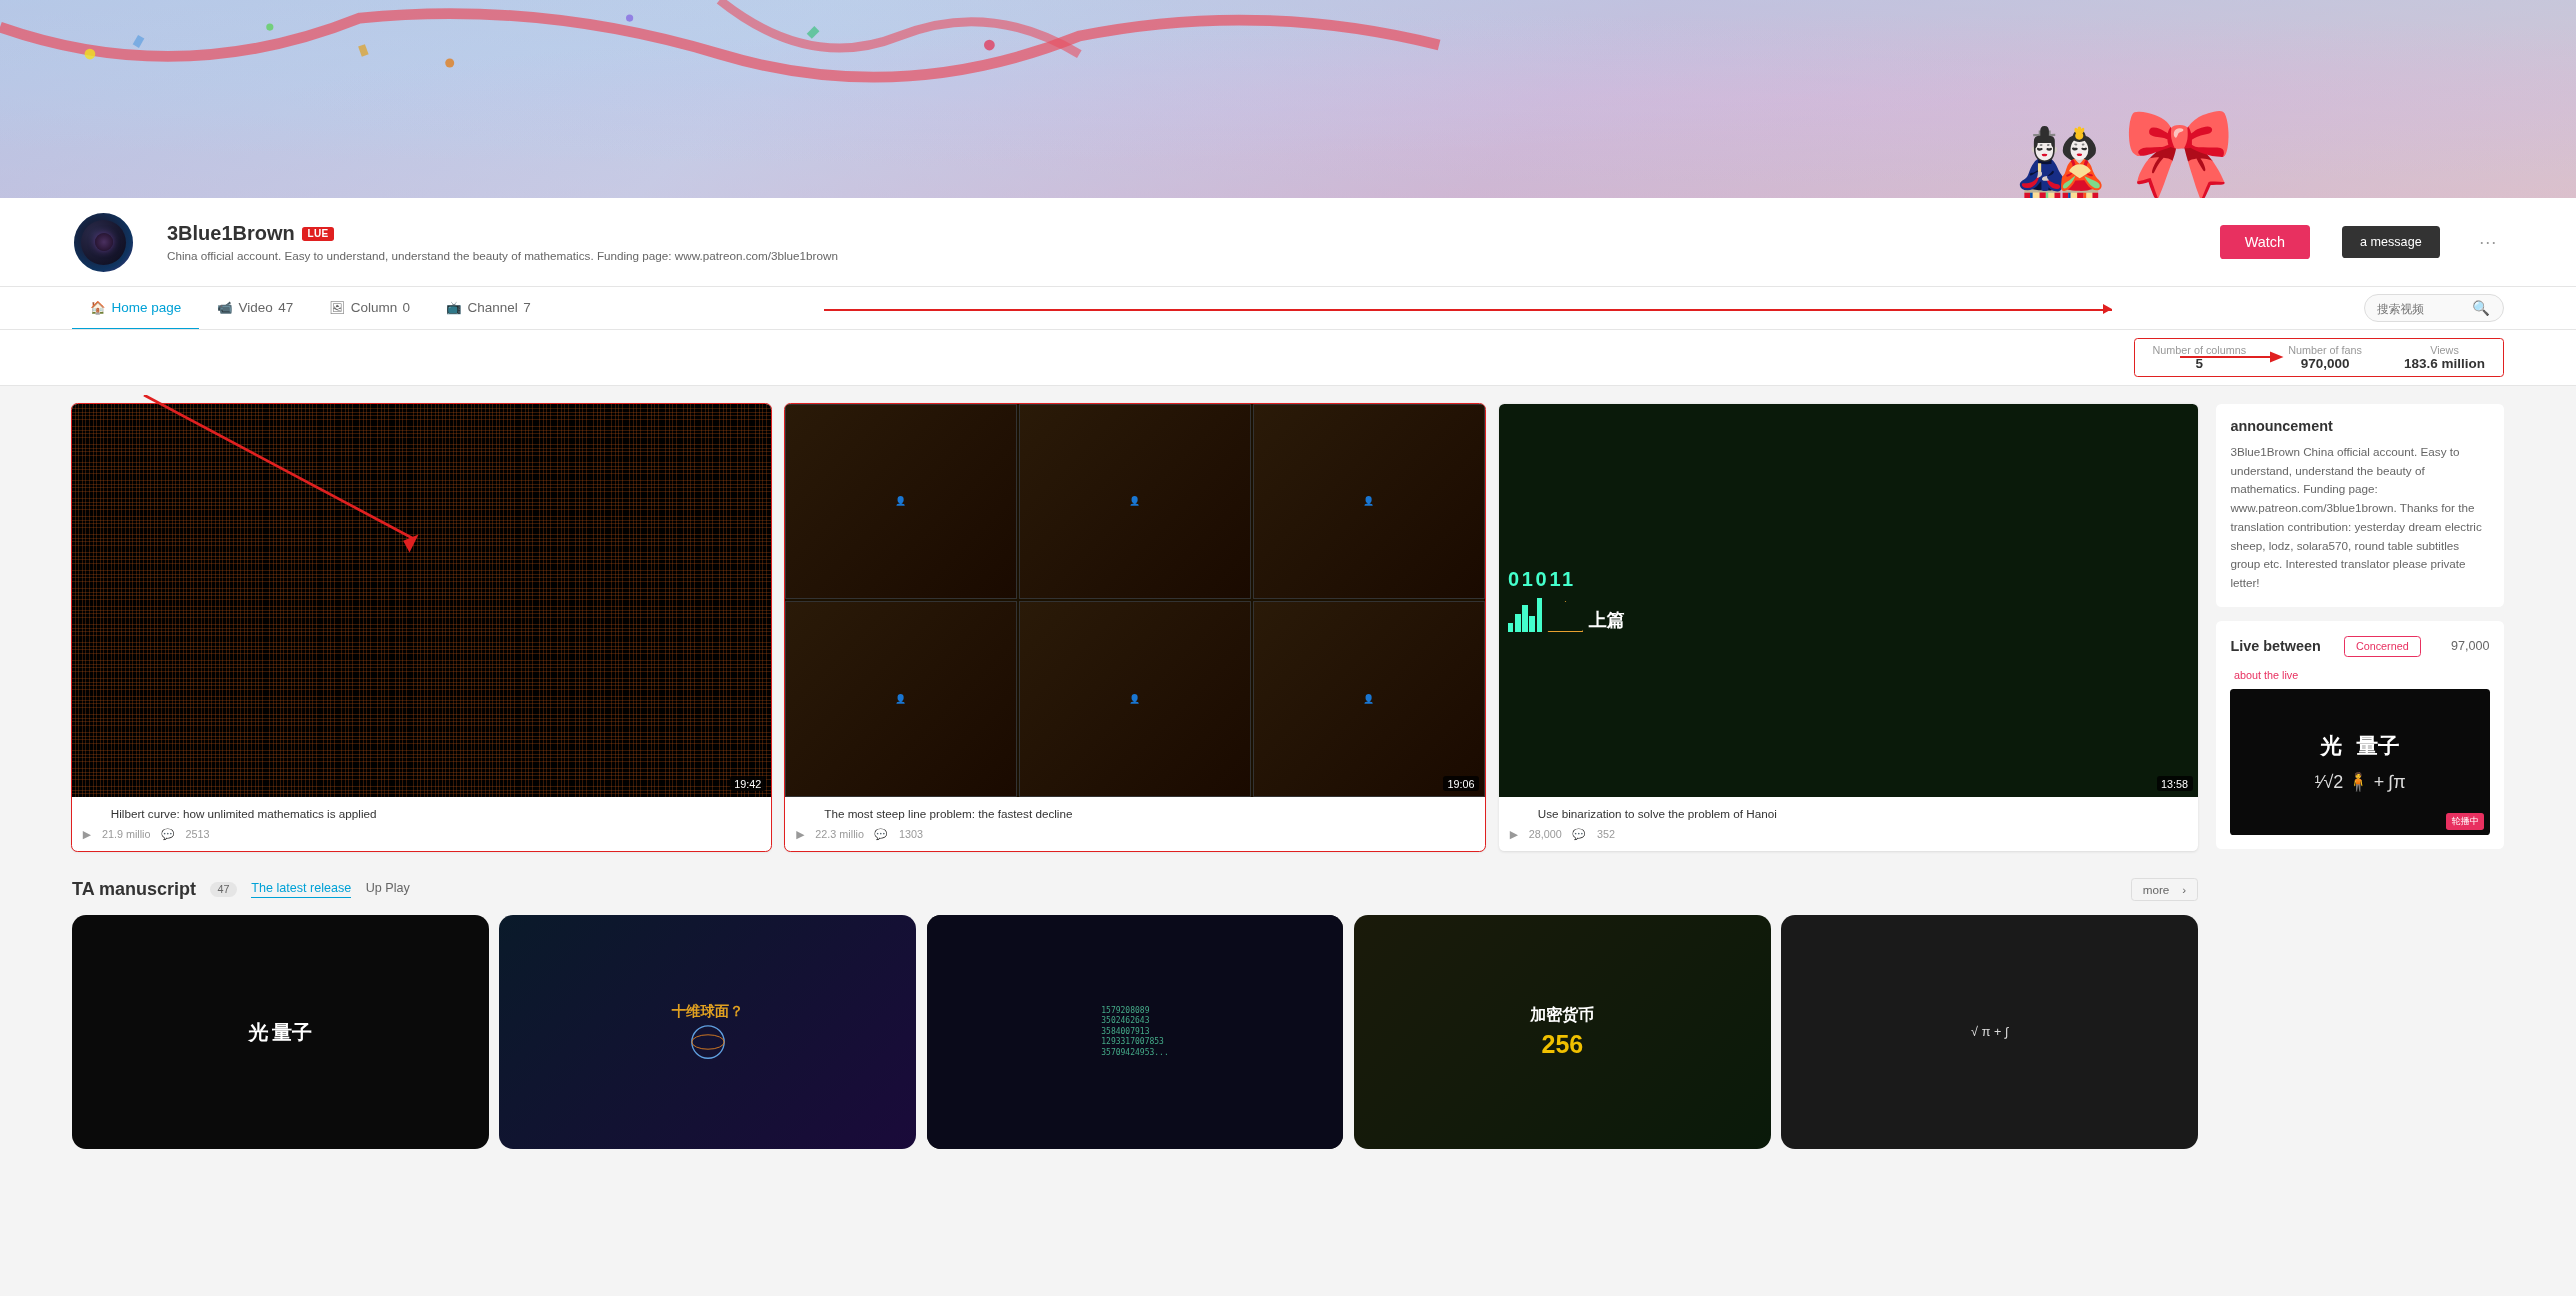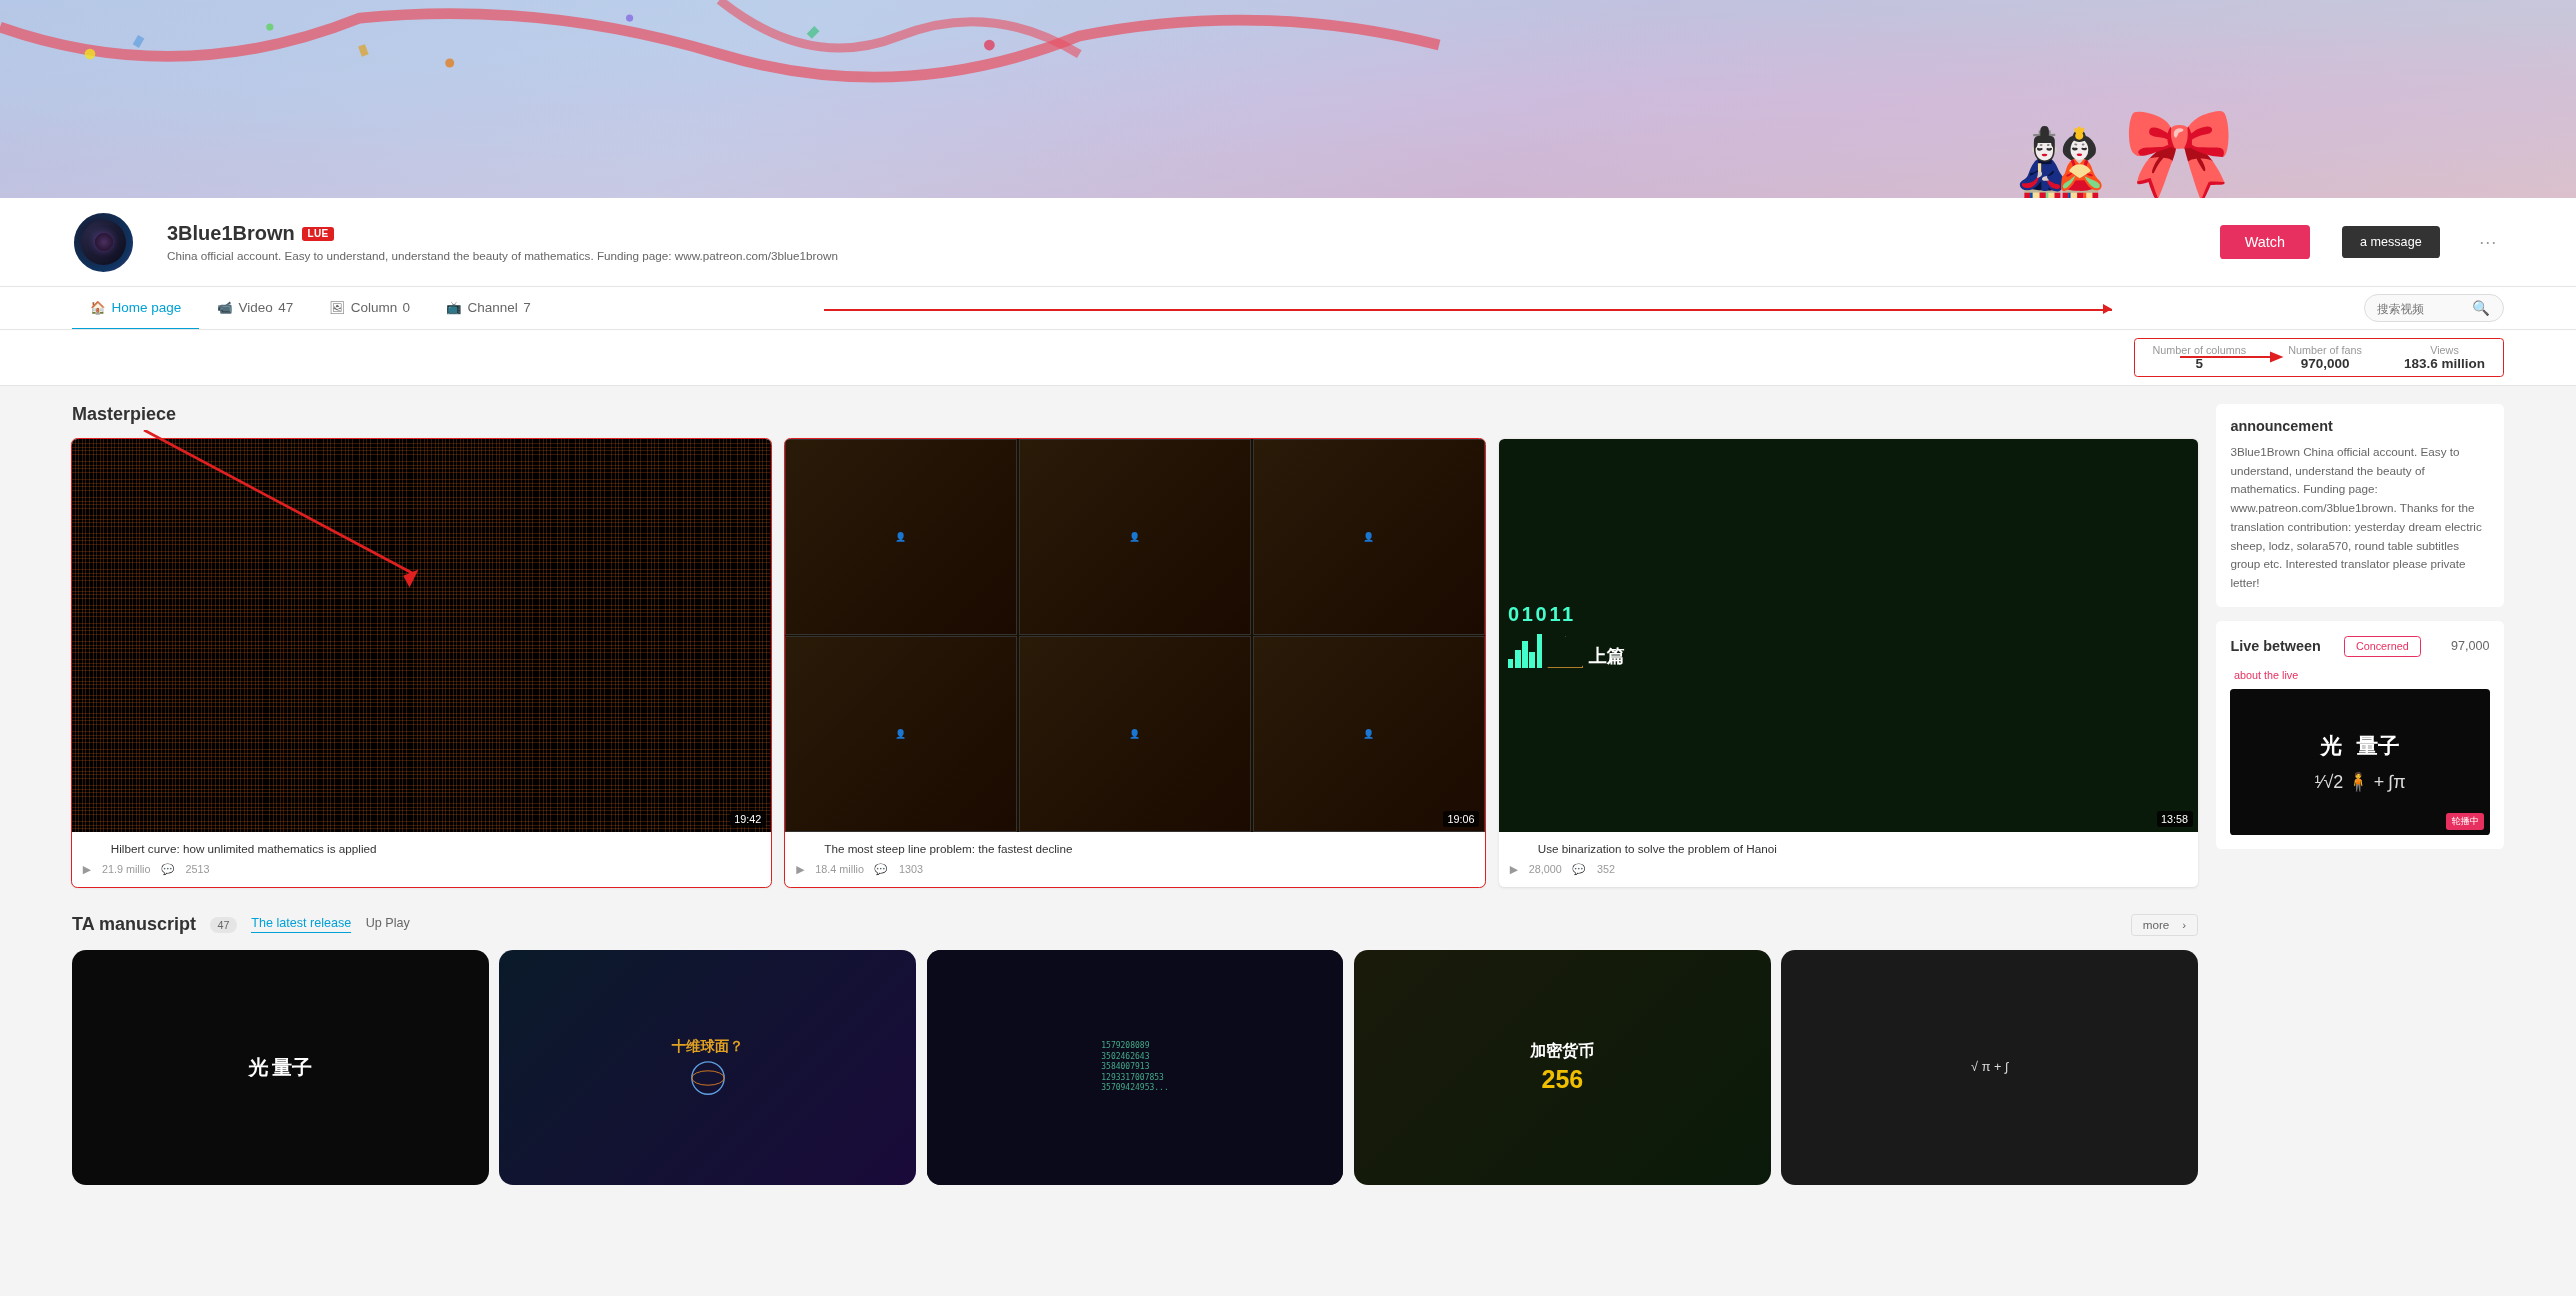--- a/index.html
+++ b/index.html
@@ -574,21 +574,20 @@
   <svg style="position:absolute;right:288px;top:50%;transform:translateY(-50%);pointer-events:none;" width="108" height="36" viewBox="0 0 120 40">
     <line x1="0" y1="20" x2="100" y2="20" stroke="#e02020" stroke-width="2"></line>
     <polygon points="100,14 115,20 100,26" fill="#e02020"></polygon>
   </svg>
 </div>
 
 <div class="main-layout">
   <div class="main-content">
 
     <div class="section">
-      <div class="section-title">Masterpiece</div>
 
       <div style="position:relative;">
 
         <svg style="position:absolute;left:54px;top:-9px;z-index:10;pointer-events:none;" width="360" height="180" viewBox="0 0 400 200">
           <line x1="20" y1="0" x2="320" y2="160" stroke="#e02020" stroke-width="3"></line>
           <polygon points="315,175 325,155 308,162" fill="#e02020"></polygon>
         </svg>
 
         <div class="video-grid">
 
@@ -619,21 +618,21 @@
                   <div class="portrait-cell">👤</div>
                   <div class="portrait-cell">👤</div>
                 </div>
               </div>
               <div class="duration-badge">19:06</div>
             </div>
             <div class="video-info">
               <div class="video-title">The most steep line problem: the fastest decline</div>
               <div class="video-stats">
                 <span>▶</span>
-                <span>18.4 millio</span>
+                <span>22.3 millio</span>
                 <span>💬</span>
                 <span>1303</span>
               </div>
             </div>
           </div>
 
           <div class="video-card">
             <div class="video-thumb">
               <div class="thumb-binary">
                 <div class="binary-top">01011</div>

